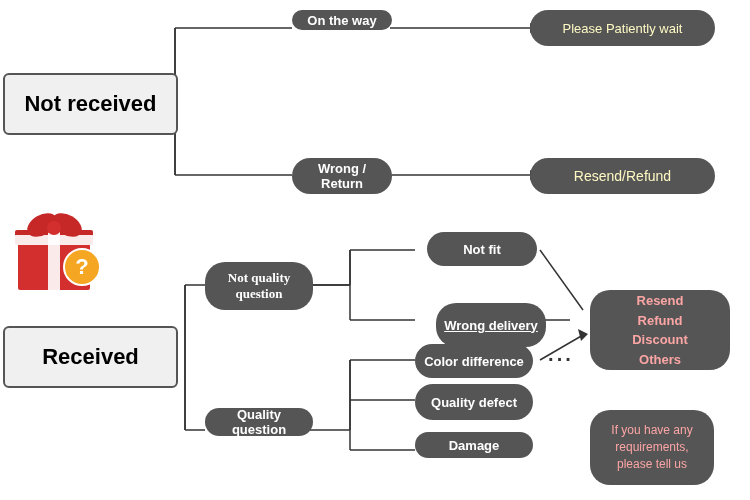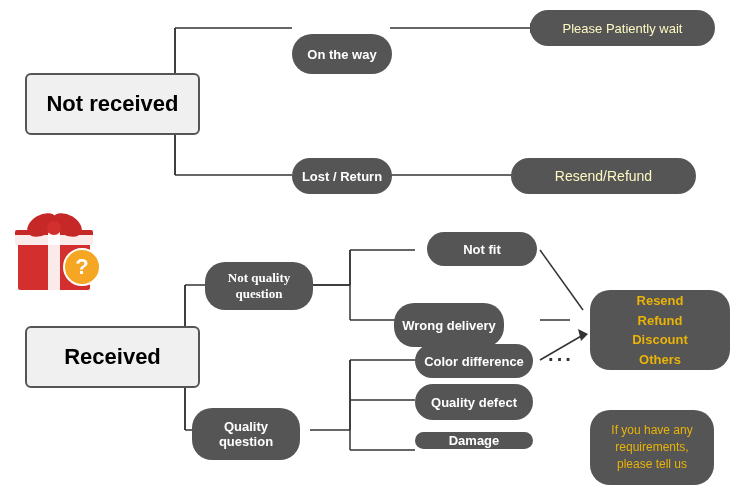--- a/index.html
+++ b/index.html
@@ -29,33 +29,32 @@
       font-weight: bold;
       padding: 4px 8px;
     }
 
     .node-main {
       background: #f0f0f0;
       border: 2px solid #555;
       font-size: 22px;
       font-weight: bold;
       color: #000;
-      margin-left: 22px;
     }
 
     .node-dark {
       background: #555;
       color: #fff;
       border-radius: 20px;
       font-size: 13px;
     }
 
     .node-result {
       background: #555;
-      color: #eab308;
+      color: #fca5a5;
       border-radius: 20px;
       font-size: 13px;
       font-weight: bold;
     }
 
     .node-bold-result {
       background: #555;
       color: #fef9c3;
       border-radius: 20px;
       font-size: 14px;
@@ -150,33 +149,33 @@
 
     <line x1="540" y1="250" x2="583" y2="310"></line>
     <line x1="540" y1="320" x2="570" y2="320"></line>
 
   </svg>
 
   <div class="node node-main" style="left:3px; top:73px; width:175px; height:62px;">
     <span>Not received</span>
   </div>
 
-  <div class="node node-dark" style="left:292px; top:10px; width:100px; height:40px;margin-top:24px;">
+  <div class="node node-dark" style="left:292px; top:10px; width:100px; height:20px;">
     <span>On the way</span>
   </div>
 
   <div class="node node-bold-result" style="left:530px; top:10px; width:185px; height:36px; font-size:13px;">
     <span>Please Patiently wait</span>
   </div>
 
   <div class="node node-dark" style="left:292px; top:158px; width:100px; height:36px;">
-    <span>Lost / Return</span>
-  </div>
-
-  <div class="node node-bold-result" style="left:511px; top:158px; width:185px; height:36px;">
+    <span>Wrong / Return</span>
+  </div>
+
+  <div class="node node-bold-result" style="left:530px; top:158px; width:185px; height:36px;">
     <span>Resend/Refund</span>
   </div>
 
   <div class="gift-box">
     <svg width="100" height="100" viewBox="0 0 100 100">
 
       <rect x="8" y="45" width="72" height="50" fill="#d32f2f" rx="2"></rect>
 
       <rect x="5" y="35" width="78" height="15" fill="#c62828" rx="2"></rect>
 
@@ -201,37 +200,37 @@
 
   <div class="node node-dark" style="left:205px; top:262px; width:108px; height:48px; border-radius:20px;">
     <span style="white-space:pre-line;font-family:Liberation Serif, serif;">Not quality
 question</span>
   </div>
 
   <div class="node node-dark" style="left:427px; top:232px; width:110px; height:34px;">
     <span>Not fit</span>
   </div>
 
-  <div class="node node-dark" style="left:394px; top:303px; width:110px; height:44px;">
+  <div class="node node-dark" style="left:436px; top:303px; width:110px; height:44px;text-decoration:underline;">
     <span>Wrong delivery</span>
   </div>
 
-  <div class="node node-dark" style="left:192px; top:408px; width:108px; height:52px; border-radius:20px;">
+  <div class="node node-dark" style="left:205px; top:408px; width:108px; height:28px; border-radius:20px;">
     <span>Quality question</span>
   </div>
 
   <div class="node node-dark" style="left:415px; top:344px; width:118px; height:34px;">
     <span>Color difference</span>
   </div>
 
   <div class="node node-dark" style="left:415px; top:384px; width:118px; height:36px;">
     <span>Quality defect</span>
   </div>
 
-  <div class="node node-dark" style="left:415px; top:432px; width:118px; height:17px;">
+  <div class="node node-dark" style="left:415px; top:432px; width:118px; height:26px;">
     <span>Damage</span>
   </div>
 
   <div class="node-dots" style="left:548px; top:348px;">
     ···
   </div>
 
   <div class="node node-result" style="left:590px; top:290px; width:140px; height:80px; line-height:1.5;">
     <span style="white-space:pre-line; font-size:13px;">Resend
 Refund

